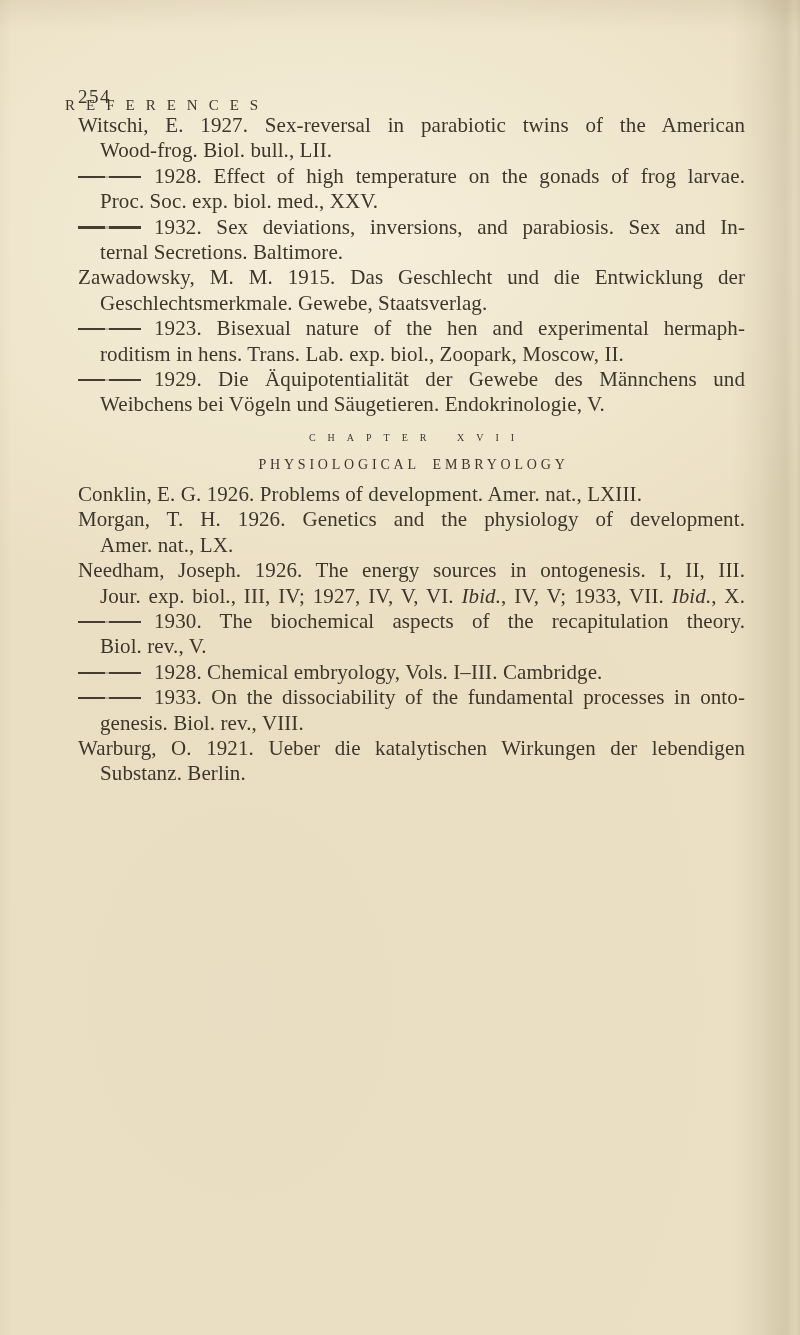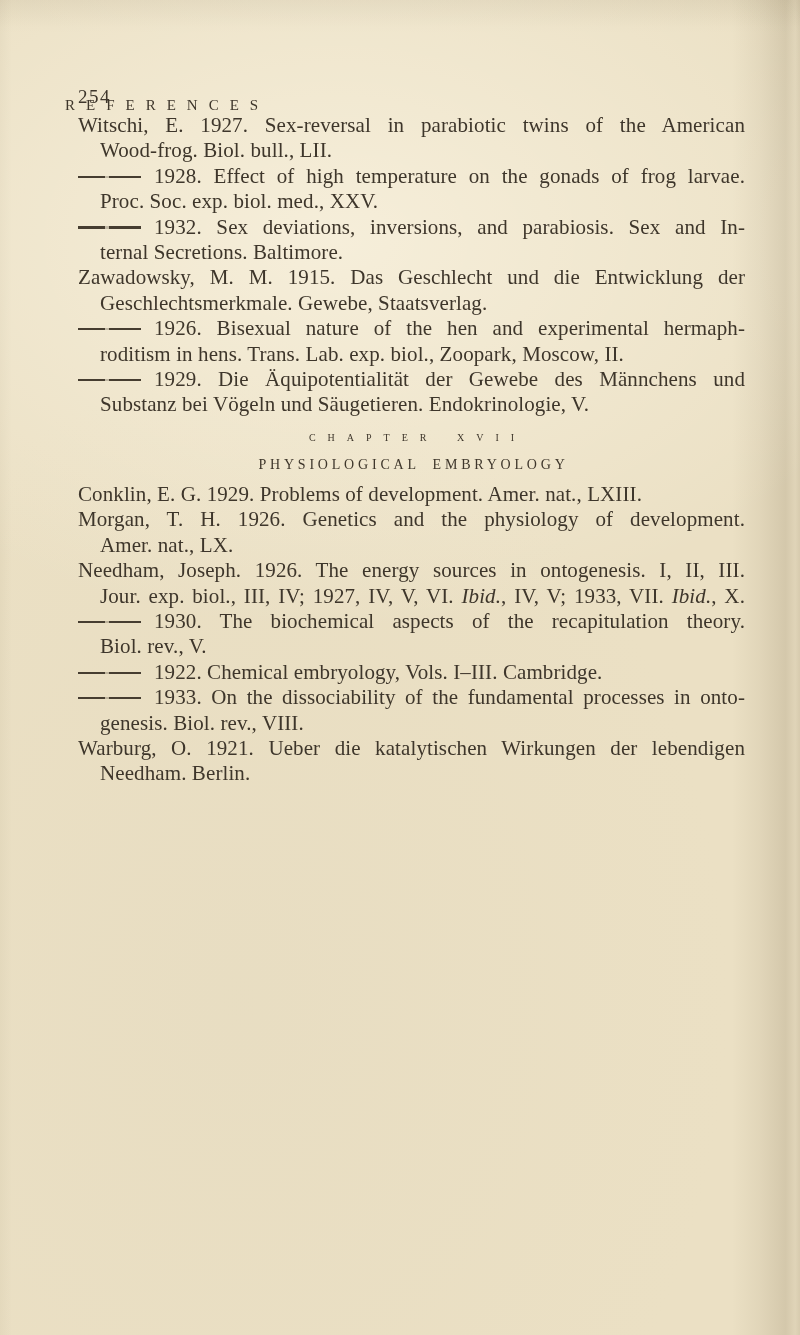--- a/index.html
+++ b/index.html
@@ -98,38 +98,38 @@
 
     <div id="section1">
         <div class="refline just"><span>Witschi, E. 1927. Sex-reversal in parabiotic twins of the American</span></div>
         <div class="refline cont"><span>Wood-frog. Biol. bull., LII.</span></div>
         <div class="refline just"><span class="dash-rule"></span><span>1928. Effect of high temperature on the gonads of frog larvae.</span></div>
         <div class="refline cont"><span>Proc. Soc. exp. biol. med., XXV.</span></div>
         <div class="refline just"><span class="dash-rule"></span><span>1932. Sex deviations, inversions, and parabiosis. Sex and In-</span></div>
         <div class="refline cont"><span>ternal Secretions. Baltimore.</span></div>
         <div class="refline just"><span>Zawadowsky, M. M. 1915. Das Geschlecht und die Entwicklung der</span></div>
         <div class="refline cont"><span>Geschlechtsmerkmale. Gewebe, Staatsverlag.</span></div>
-        <div class="refline just"><span class="dash-rule"></span><span>1926. Bisexual nature of the hen and experimental hermaph-</span></div>
+        <div class="refline just"><span class="dash-rule"></span><span>1923. Bisexual nature of the hen and experimental hermaph-</span></div>
         <div class="refline cont"><span>roditism in hens. Trans. Lab. exp. biol., Zoopark, Moscow, II.</span></div>
         <div class="refline just"><span class="dash-rule"></span><span>1929. Die Äquipotentialität der Gewebe des Männchens und</span></div>
-        <div class="refline cont"><span>Substanz bei Vögeln und Säugetieren. Endokrinologie, V.</span></div>
+        <div class="refline cont"><span>Weibchens bei Vögeln und Säugetieren. Endokrinologie, V.</span></div>
       </div>
 
     <div class="chapter-heading">CHAPTER XVII</div>
     <div class="chapter-subheading">PHYSIOLOGICAL EMBRYOLOGY</div>
 
     <div id="section2" class="sec2">
-        <div class="refline"><span>Conklin, E. G. 1929. Problems of development. Amer. nat., LXIII.</span></div>
+        <div class="refline"><span>Conklin, E. G. 1926. Problems of development. Amer. nat., LXIII.</span></div>
         <div class="refline just"><span>Morgan, T. H. 1926. Genetics and the physiology of development.</span></div>
         <div class="refline cont"><span>Amer. nat., LX.</span></div>
         <div class="refline just"><span>Needham, Joseph. 1926. The energy sources in ontogenesis. I, II, III.</span></div>
         <div class="refline cont just"><span>Jour. exp. biol., III, IV; 1927, IV, V, VI. </span><span class="it">Ibid.</span><span>, IV, V; 1933, VII. </span><span class="it">Ibid.</span><span>, X.</span></div>
         <div class="refline just"><span class="dash-rule"></span><span>1930. The biochemical aspects of the recapitulation theory.</span></div>
         <div class="refline cont"><span>Biol. rev., V.</span></div>
-        <div class="refline"><span class="dash-rule"></span><span>1922. Chemical embryology, Vols. I–III. Cambridge.</span></div>
+        <div class="refline"><span class="dash-rule"></span><span>1928. Chemical embryology, Vols. I–III. Cambridge.</span></div>
         <div class="refline just"><span class="dash-rule"></span><span>1933. On the dissociability of the fundamental processes in onto-</span></div>
         <div class="refline cont"><span>genesis. Biol. rev., VIII.</span></div>
         <div class="refline just"><span>Warburg, O. 1921. Ueber die katalytischen Wirkungen der lebendigen</span></div>
-        <div class="refline cont"><span>Needham. Berlin.</span></div>
+        <div class="refline cont"><span>Substanz. Berlin.</span></div>
       </div>
 
   </div>
 </div>
 
 </body></html>

